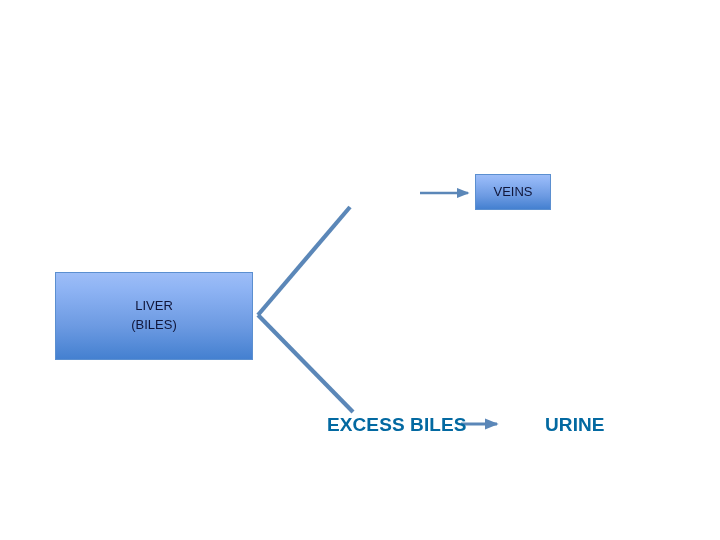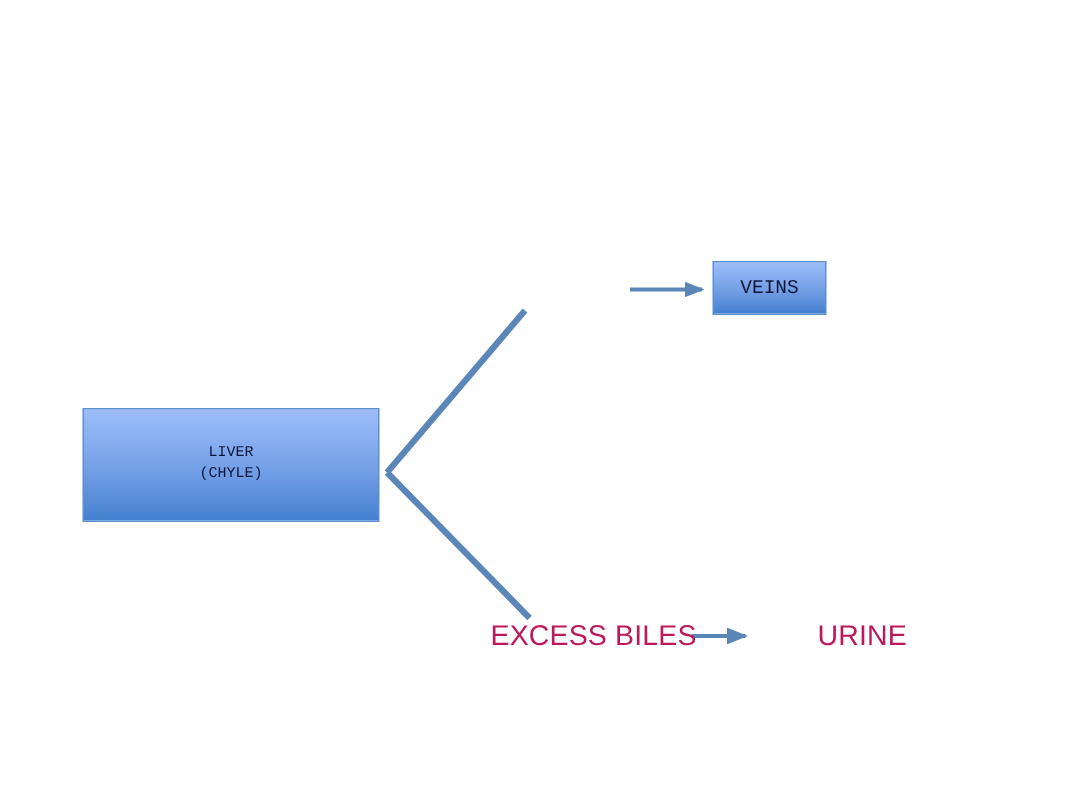--- a/index.html
+++ b/index.html
@@ -32,46 +32,46 @@
     color: #10163a;
     text-align: center;
     line-height: 1.45;
     user-select: none;
   }
 
   #liver-box {
     left: 55px;
     top: 272px;
     width: 198px;
-    height: 76px;
-    font-size: 10px;
+    height: 88px;
+    font-size: 13px;
   }
 
   #veins-box {
     left: 475px;
     top: 174px;
     width: 76px;
     height: 36px;
     font-size: 13px;
   }
 
   .node-line {
     display: block;
     white-space: nowrap;
-    font-family: Liberation Mono, monospace;
   }
 
   
   .plain-label {
     position: absolute;
-    color: #be185d;
+    color: #0369a1;
     font-size: 19px;
     letter-spacing: 0.1px;
     white-space: nowrap;
     user-select: none;
+    font-weight: bold;
   }
 
   #excess-biles-label {
     left: 327px;
     top: 414px;
   }
 
   #urine-label {
     left: 507px;
     top: 414px;
@@ -104,21 +104,21 @@
 
     <line x1="258" y1="315" x2="353" y2="412" stroke="#5b87b8" stroke-width="4.2" stroke-linecap="butt"></line>
 
     <line x1="420" y1="193" x2="468" y2="193" stroke="#5b87b8" stroke-width="2.6" stroke-linecap="butt" marker-end="url(#arrowhead)"></line>
 
     <line x1="461" y1="424" x2="497" y2="424" stroke="#5b87b8" stroke-width="2.8" stroke-linecap="butt" marker-end="url(#arrowhead)"></line>
   </svg>
 
   <div id="liver-box" class="node-box">
     <span class="node-line">LIVER</span>
-    <span class="node-line">(CHYLE)</span>
+    <span class="node-line">(BILES)</span>
   </div>
 
   <div id="veins-box" class="node-box">
     <span class="node-line">VEINS</span>
   </div>
 
   <div id="excess-biles-label" class="plain-label">EXCESS BILES</div>
 
   <div id="urine-label" class="plain-label">URINE</div>
 

